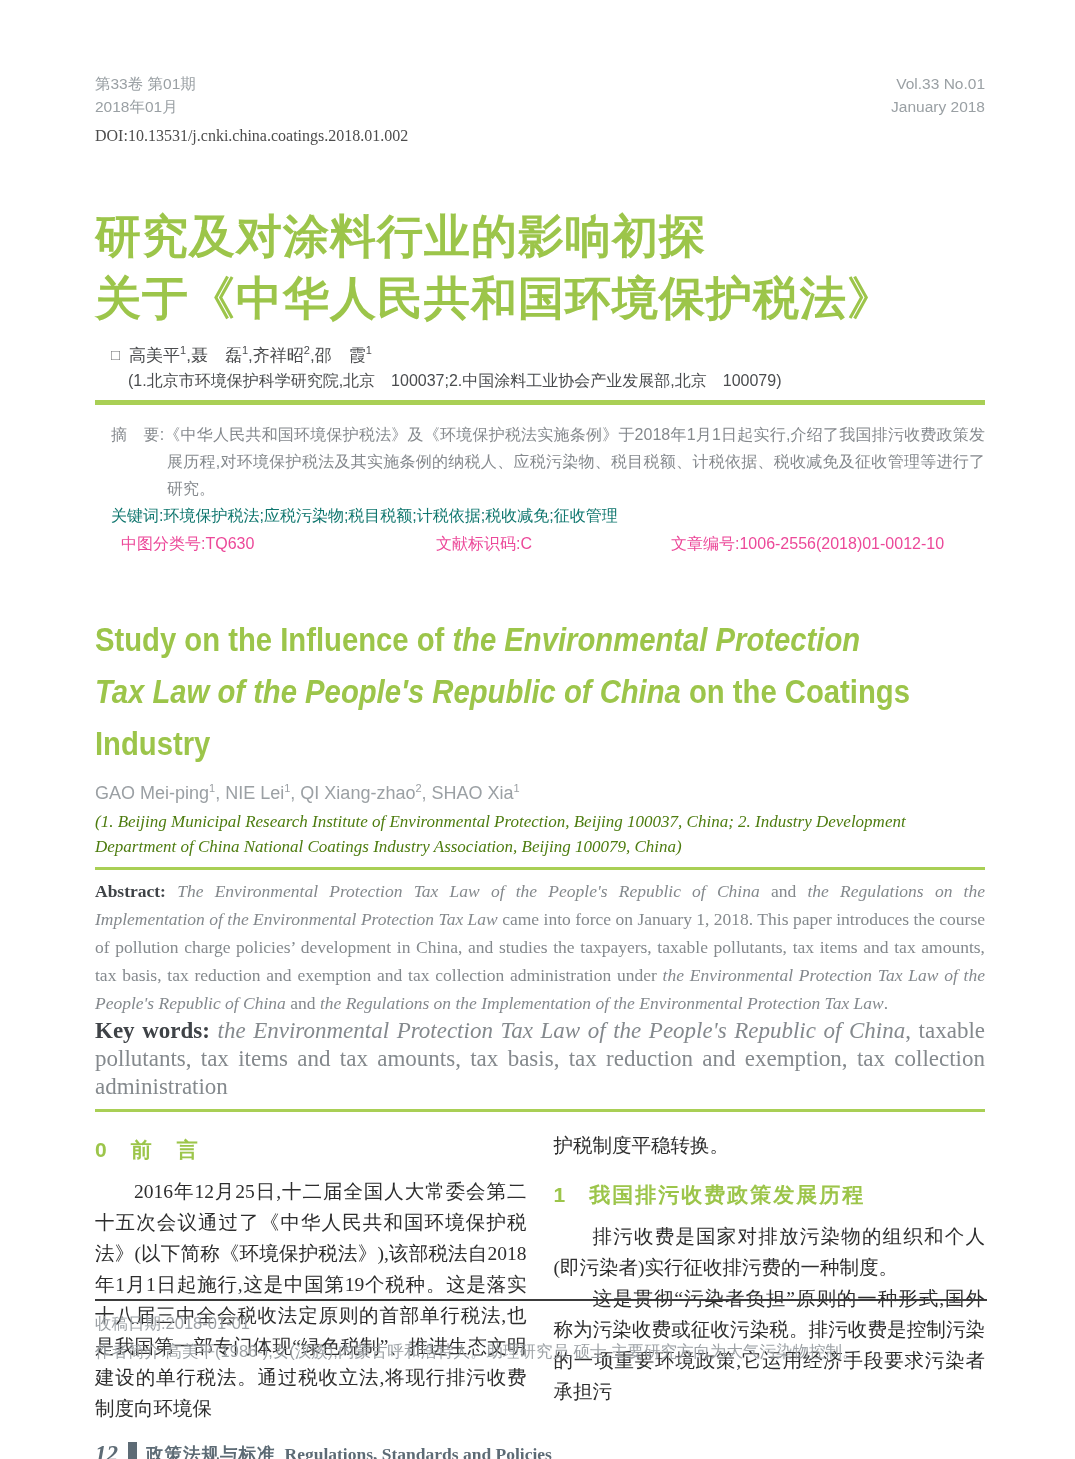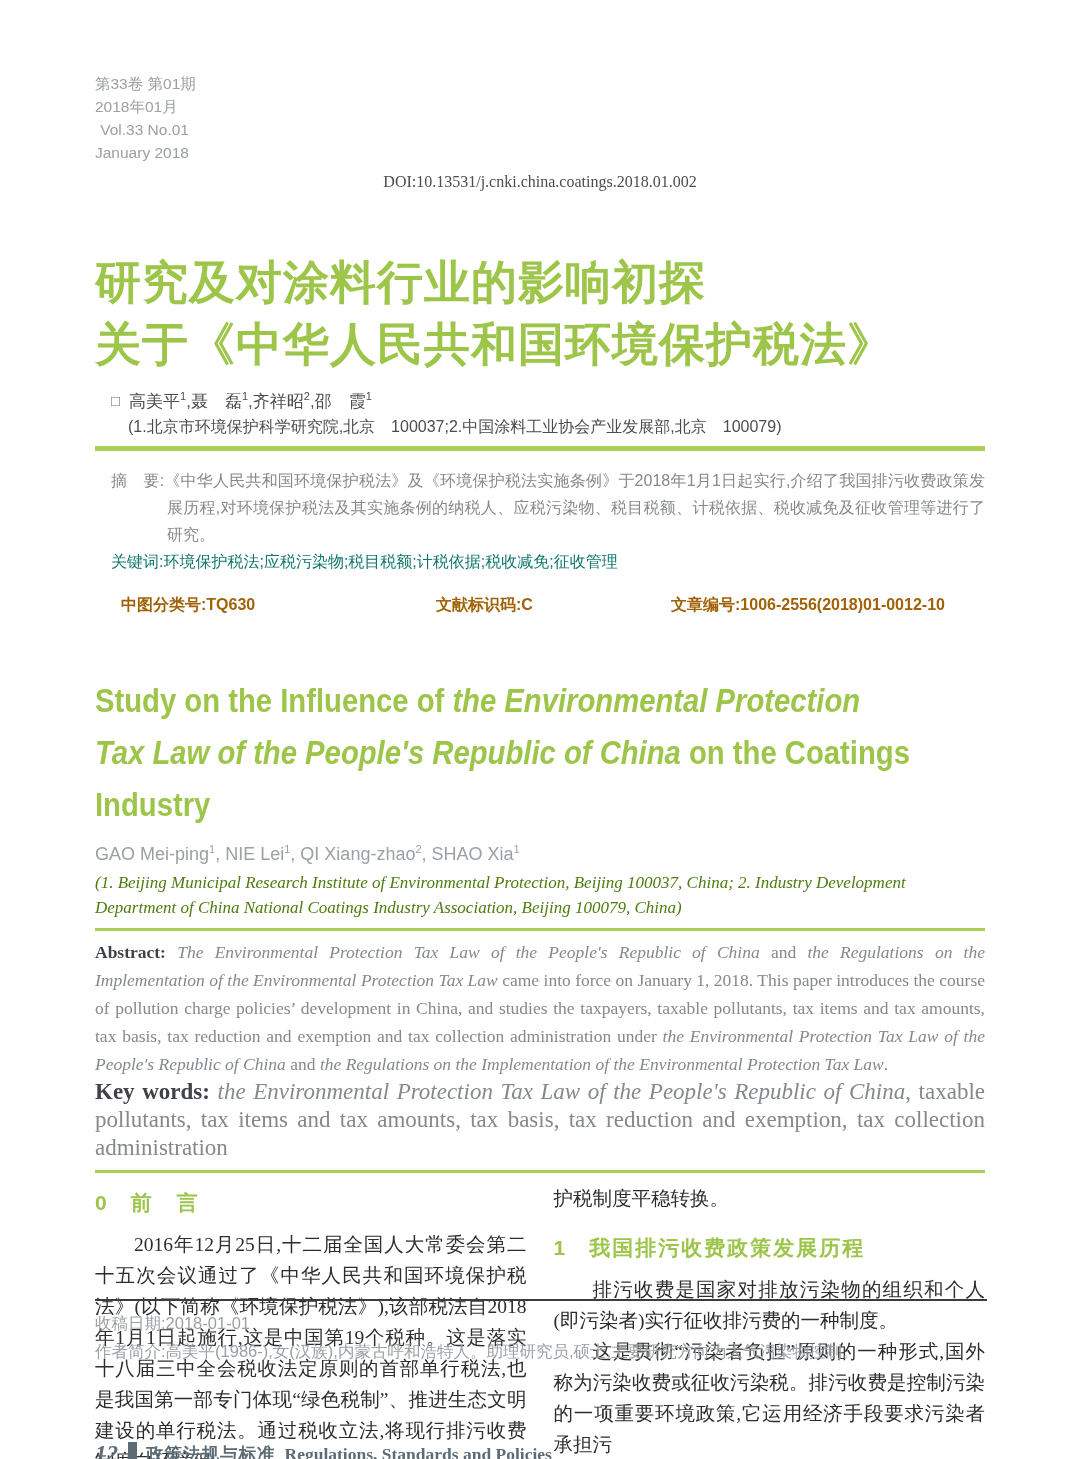--- a/index.html
+++ b/index.html
@@ -2,62 +2,62 @@
 <html><head>
 <meta charset="utf-8">
 <style>
   html,body{margin:0;padding:0;background:#ffffff;}
   .page{position:relative;width:1075px;height:1459px;background:#fff;overflow:hidden;
         font-family:"Liberation Sans",sans-serif;color:#333;}
   .content{padding:0 90px 0 95px;}
 
   
   .jheader{display:flex;justify-content:space-between;align-items:flex-start;
-           padding-top:72px;color:#9aa0a4;font-size:15.5px;line-height:23px;flex-direction:column;}
+           padding-top:72px;color:#9aa0a4;font-size:15.5px;line-height:23px;}
   .jh-center{text-align:center;}
   .jh-right{text-align:right;}
   .jname-cn{letter-spacing:9px;text-indent:9px;}
-  .doi{margin-top:9px;font-family:"Liberation Serif",serif;font-size:16px;color:#4c4c4c;text-align:center;}
+  .doi{margin-top:9px;font-family:"Liberation Serif",serif;font-size:16px;color:#4c4c4c;}
 
   
   .cn-title{margin-top:60px;color:#9cc54a;font-size:46px;font-weight:800;
             line-height:62px;letter-spacing:1px;}
 
   .cn-authors{margin-top:15px;font-size:17px;color:#4a4c4e;padding-left:16px;}
   .cn-authors sup,.en-authors sup{font-size:11px;}
   .author-marker{display:inline-block;font-size:15px;margin-right:9px;color:#6f7173;transform:translateY(-1px);}
   .cn-affil{margin-top:4px;font-size:16px;color:#4a4c4e;padding-left:33px;}
 
   .rule{height:5px;background:#a9cf55;margin-top:8px;}
   .rule.thin{height:3px;}
 
   .cn-abstract{margin-top:16px;color:#85898d;font-size:16px;line-height:27px;
                padding-left:72px;text-indent:-56px;text-align:justify;}
   .cn-keywords{margin-top:1px;color:#0f766e;font-size:16px;line-height:26px;padding-left:16px;}
-  .class-row{margin-top:20px;color:#a16207;font-size:16px;padding-left:26px;display:flex;font-weight:bold;}
+  .class-row{margin-top:5px;color:#ec4899;font-size:16px;padding-left:26px;display:flex;}
   .class-row .c1{width:315px;}
   .class-row .c2{width:235px;}
 
   
   .en-title{margin-top:58px;color:#9cc54a;font-weight:bold;font-size:34px;line-height:52px;}
   .en-title .tline{white-space:nowrap;transform:scaleX(0.86);transform-origin:left center;}
 
   .en-authors{margin-top:13px;font-size:18px;color:#9ba0a4;}
   .en-affil{margin-top:5px;font-family:"Liberation Serif",serif;font-style:italic;
             font-size:17px;line-height:25px;color:#4d7c0f;}
 
   .en-abstract{margin-top:7px;font-family:"Liberation Serif",serif;font-size:17.5px;
                line-height:28px;color:#84898d;text-align:justify;}
   .en-keywords{margin-top:0;font-family:"Liberation Serif",serif;font-size:23px;
                line-height:28px;color:#84898d;text-align:justify;}
   .seg-i{font-style:italic;}
   .seg-lab{font-weight:bold;color:#3f4347;font-style:normal;}
 
   
-  .columns{display:flex;gap:27px;margin-top:8px;}
+  .columns{display:flex;gap:27px;margin-top:16px;}
   .col{flex:1;min-width:0;}
   .sec-head{color:#9cc54a;font-size:21px;font-weight:600;letter-spacing:2px;margin:8px 0 12px;}
   .sec-head .num{margin-right:24px;letter-spacing:0;}
   .body-p{font-family:"Liberation Serif",serif;font-size:19.5px;line-height:31px;
           color:#2d2d2d;text-align:justify;text-indent:2em;margin:0;}
   .body-p.cont{text-indent:0;margin-top:2px;}
   .col .sec-head.mt{margin-top:20px;}
 
   
   .foot-rule{position:absolute;left:95px;right:88px;top:1299px;height:2px;background:#3c3c3c;}

